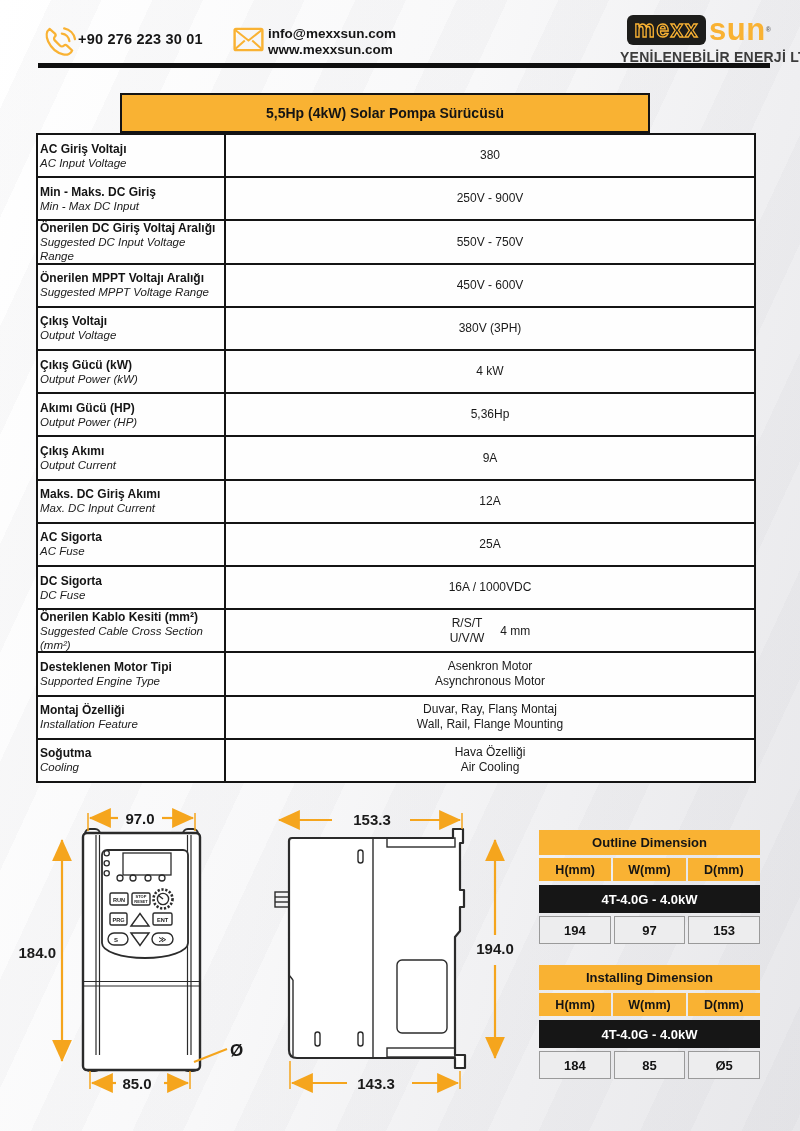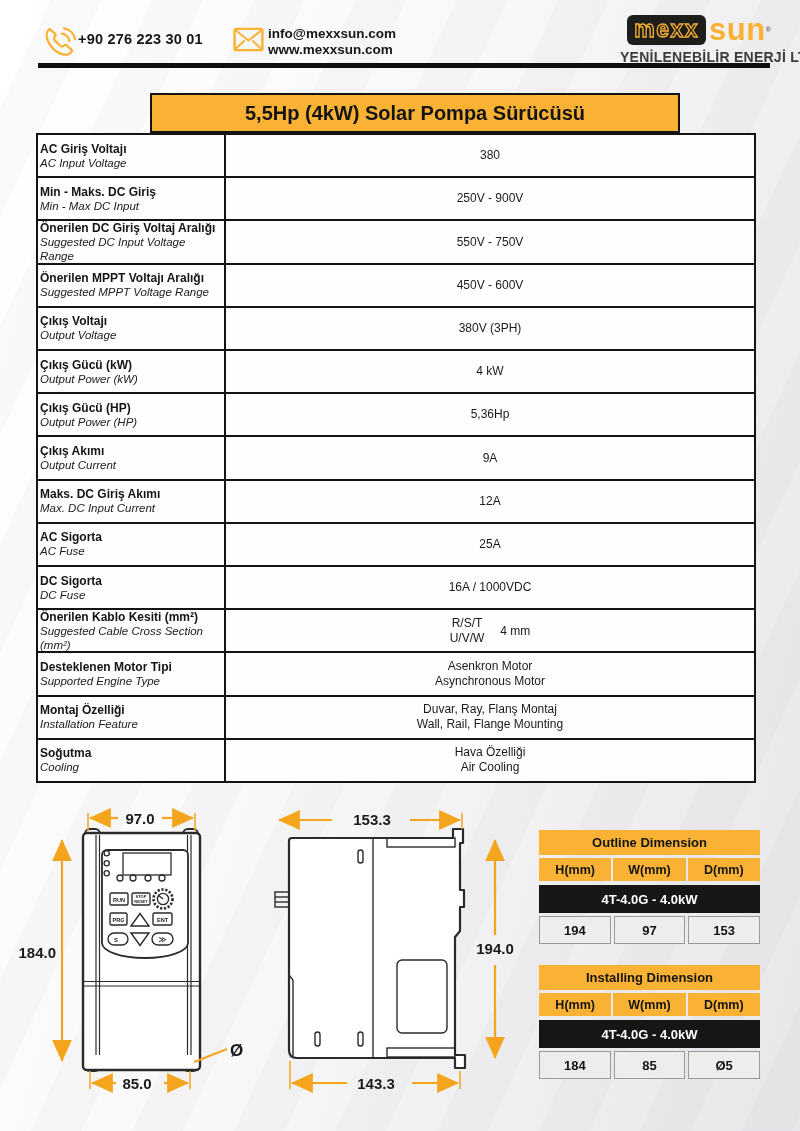--- a/index.html
+++ b/index.html
@@ -24,23 +24,23 @@
   .logo-box{ background:#1d1d1b; border-radius:6px; padding:3px 7px 4px 7px; line-height:1; }
   .logo-mexx{ font-size:23px; font-weight:bold; letter-spacing:1.5px; color:#1d1d1b; -webkit-text-stroke:1.3px #F9B233; }
   .logo-sun{ font-size:31px; font-weight:bold; color:#F9B233; letter-spacing:0.5px; line-height:1; margin-left:3px; }
   .logo-reg{ font-size:7px; font-weight:bold; color:#6a6a6a; vertical-align:top; }
   .logo-sub{ margin-top:4px; font-size:14px; font-weight:bold; color:#3c3c3c; letter-spacing:0.25px; white-space:nowrap; }
   .hdr-rule{ position:absolute; left:38px; top:63px; width:732px; height:4.5px; background:#0f0f0f; }
 
   
   .spec-table{ position:absolute; left:36px; top:93px; width:720px; }
   .spec-title{
-    margin-left:114px; width:530px; height:40px; background:#F9B233;
+    margin-left:84px; width:530px; height:40px; background:#F9B233;
     border:2px solid #141414; display:flex; align-items:center; justify-content:center;
-    font-weight:bold; font-size:20px; color:#141414;
+    font-weight:bold; font-size:14px; color:#141414;
   }
   .spec-body{
     height:650px; border:2px solid #141414; background:#fefefe;
     display:flex; flex-direction:column;
   }
   .spec-row{ flex:1; display:flex; border-top:2px solid #141414; min-height:0; }
   .spec-row:first-child{ border-top:none; }
   .spec-label{
     width:188px; border-right:2px solid #141414; padding:2px 4px 2px 2px;
     display:flex; flex-direction:column; justify-content:center;
@@ -169,21 +169,21 @@
             <div class="spec-en">Output Power (kW)</div>
           </div>
           <div class="spec-value">
             <div class="val-lines">
               <div class="val-line">4 kW</div>
             </div>
           </div>
         </div>
         <div class="spec-row">
           <div class="spec-label">
-            <div class="spec-tr">Çıkış Gücü (HP)</div>
+            <div class="spec-tr">Akımı Gücü (HP)</div>
             <div class="spec-en">Output Power (HP)</div>
           </div>
           <div class="spec-value">
             <div class="val-lines">
               <div class="val-line">5,36Hp</div>
             </div>
           </div>
         </div>
         <div class="spec-row">
           <div class="spec-label">

